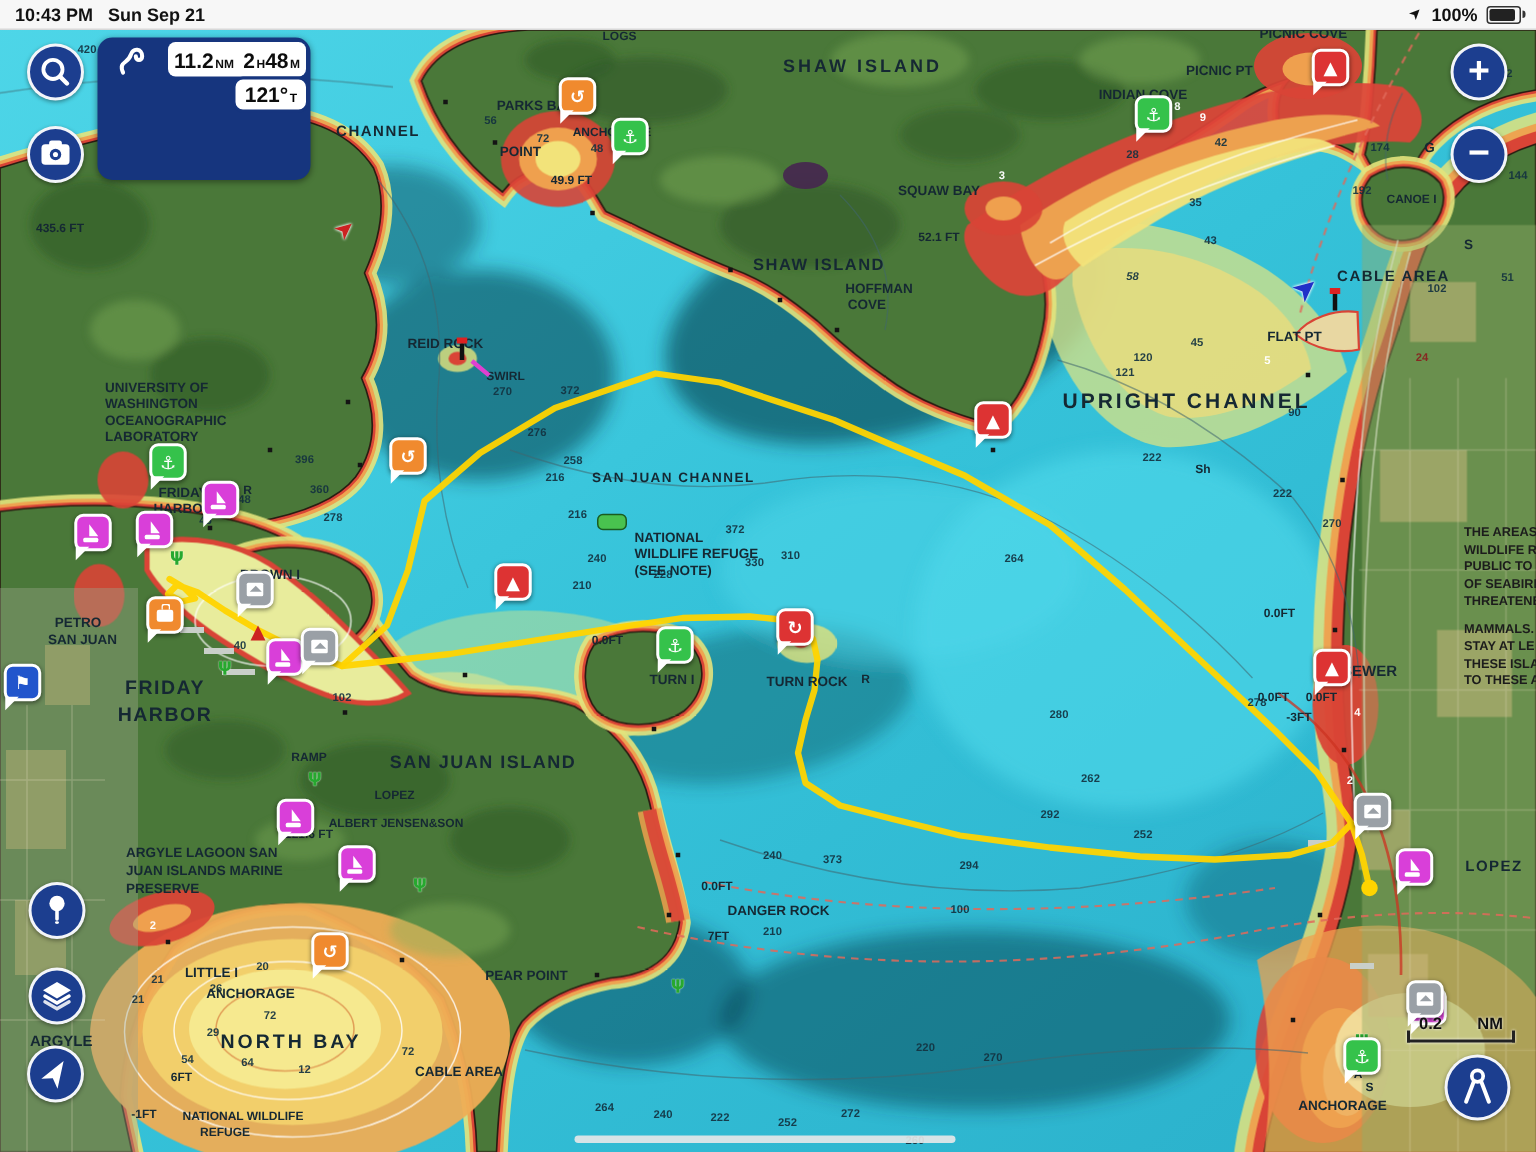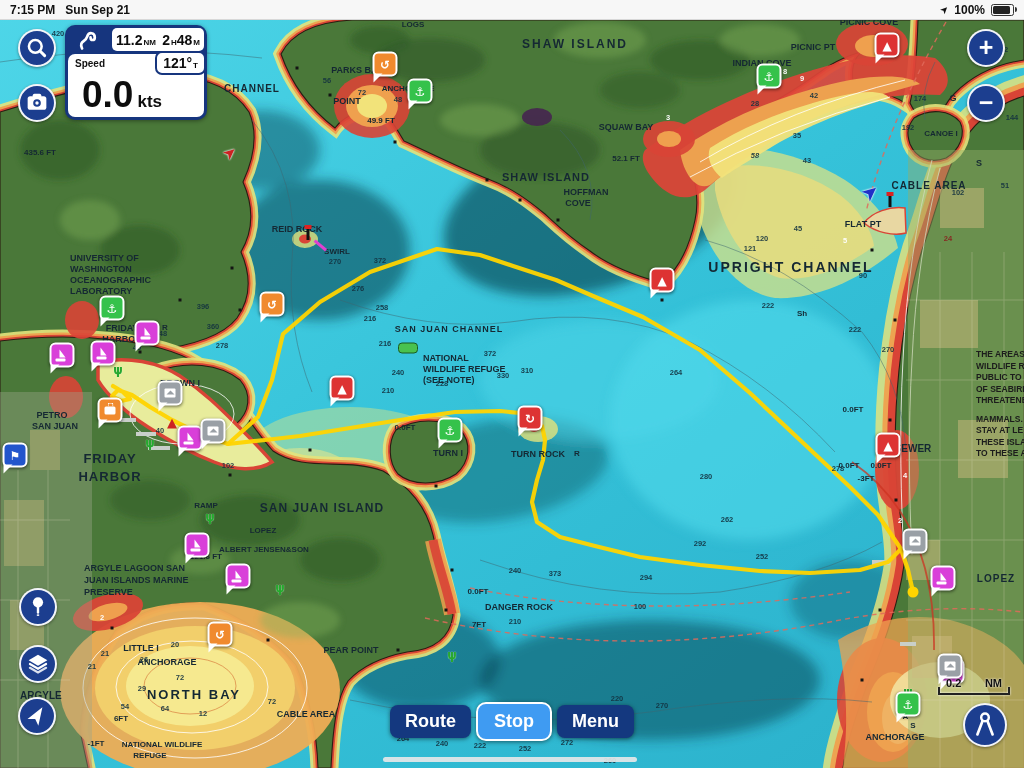--- a/index.html
+++ b/index.html
@@ -338,21 +338,21 @@
         <div class="mlab" style="left: 122px; top: 328px; font-size: 9px;">FRIDAY</div>
         <div class="mlab" style="left: 122px; top: 339px; font-size: 9px;">HARBOR</div>
         <div class="mlab" style="left: 165px; top: 327px; font-size: 8px;">R</div>
         <div class="mlab" style="left: 180px; top: 383px; font-size: 9px;">BROWN I</div>
         <div class="mlab" style="left: 52px; top: 415px; font-size: 9px;">PETRO</div>
         <div class="mlab" style="left: 55px; top: 426px; font-size: 9px;">SAN JUAN</div>
         <div class="mlab" style="left: 110px; top: 458px; font-size: 13px; letter-spacing: 1px;">FRIDAY</div>
         <div class="mlab" style="left: 110px; top: 476px; font-size: 13px; letter-spacing: 1px;">HARBOR</div>
         <div class="mlab" style="left: 297px; top: 229px; font-size: 9px;">REID ROCK</div>
         <div class="mlab" style="left: 337px; top: 251px; font-size: 8px;">SWIRL</div>
-        <div class="mlab" style="left: 449px; top: 329px; font-size: 9px; letter-spacing: 1px;">SAN JUAN CHANNEL</div>
+        <div class="mlab" style="left: 449px; top: 318px; font-size: 9px; letter-spacing: 1px;">SAN JUAN CHANNEL</div>
         <div class="mlab la" style="left: 423px; top: 358px; font-size: 9px;">NATIONAL</div>
         <div class="mlab la" style="left: 423px; top: 369px; font-size: 9px;">WILDLIFE REFUGE</div>
         <div class="mlab la" style="left: 423px; top: 380px; font-size: 9px;">(SEE NOTE)</div>
         <div class="mlab" style="left: 448px; top: 453px; font-size: 9px;">TURN I</div>
         <div class="mlab" style="left: 538px; top: 454px; font-size: 9px;">TURN ROCK</div>
         <div class="mlab" style="left: 577px; top: 453px; font-size: 8px;">R</div>
         <div class="mlab" style="left: 405px; top: 427px; font-size: 8px;">0.0FT</div>
         <div class="mlab" style="left: 791px; top: 267px; font-size: 14px; letter-spacing: 2px;">UPRIGHT CHANNEL</div>
         <div class="mlab" style="left: 929px; top: 185px; font-size: 10px; letter-spacing: 1px;">CABLE AREA</div>
         <div class="mlab" style="left: 863px; top: 224px; font-size: 9px;">FLAT PT</div>
@@ -392,21 +392,21 @@
         <div class="dep" style="left: 58px; top: 33px;">420</div>
         <div class="dep" style="left: 150px; top: 35px;">438</div>
         <div class="dep" style="left: 985px; top: 33px;">121</div>
         <div class="dep" style="left: 1002px; top: 49px;">162</div>
         <div class="dep" style="left: 920px; top: 98px;">174</div>
         <div class="dep" style="left: 908px; top: 127px;">192</div>
         <div class="dep" style="left: 1012px; top: 117px;">144</div>
         <div class="dep" style="left: 958px; top: 192px;">102</div>
         <div class="dep" style="left: 1005px; top: 185px; text-align: right;">51</div>
         <div class="dep dep-r" style="left: 948px; top: 238px;">24</div>
-        <div class="dep" style="left: 755px; top: 155px; font-style: italic;">58</div>
+        <div class="dep" style="left: 755px; top: 184px; font-style: italic;">58</div>
         <div class="dep" style="left: 807px; top: 160px;">43</div>
         <div class="dep" style="left: 798px; top: 228px;">45</div>
         <div class="dep" style="left: 762px; top: 238px;">120</div>
         <div class="dep" style="left: 750px; top: 248px;">121</div>
         <div class="dep" style="left: 768px; top: 305px;">222</div>
         <div class="dep" style="left: 863px; top: 275px;">90</div>
         <div class="dep" style="left: 888px; top: 349px;">270</div>
         <div class="dep" style="left: 855px; top: 329px;">222</div>
         <div class="dep" style="left: 203px; top: 306px;">396</div>
         <div class="dep" style="left: 213px; top: 326px;">360</div>
@@ -602,21 +602,21 @@
           <div class="noteline">MAMMALS.</div>
           <div class="noteline">STAY AT LE</div>
           <div class="noteline">THESE ISLA</div>
           <div class="noteline">TO THESE A</div>
         </div>
       </div>
   </div>
 
   <div id="statusbar">
     <div class="sb-left">
-      <span class="sb-time">7:15 PM</span>
+      <span class="sb-time">10:43 PM</span>
       <span class="sb-date">Sun Sep 21</span>
     </div>
     <div class="sb-right">
       <span class="sb-loc">➤</span>
       <span class="sb-batt-pct">100%</span>
       <span class="batt">
           <span class="batt-fill"></span>
         </span>
     </div>
   </div>
@@ -630,27 +630,20 @@
         <span>11.2</span>
           <span class="tw-unit">NM</span>
       </span>
       <span class="tw-val">
         <span>2</span>
           <span class="tw-unit">H</span>
           <span>48</span>
           <span class="tw-unit">M</span>
       </span>
     </div>
-    <div class="tw-speedpanel">
-      <span class="tw-speedlabel">Speed</span>
-      <span class="tw-speedval">
-        <span>0.0</span>
-          <span class="tw-speedunit">kts</span>
-      </span>
-    </div>
     <div class="tw-heading">
       <span class="tw-headval">121°</span>
         <span class="tw-headunit">T</span>
     </div>
   </div>
 
   <div class="rbtn" style="left:18px;top:29px;">
     <svg width="36" height="36" viewBox="0 0 40 40">
       <circle cx="18" cy="18" r="7.5" fill="none" stroke="#fff" stroke-width="3"></circle>
       <line x1="23.5" y1="23.5" x2="29" y2="29" stroke="#fff" stroke-width="3.5" stroke-linecap="round"></line>
@@ -697,19 +690,14 @@
   </div>
 
   <div id="scale">
     <div class="scale-text">
       <span>0.2</span>
       <span>NM</span>
     </div>
     <div class="scale-bracket"></div>
   </div>
 
-  <div id="bottombar">
-    <button class="bbtn">Route</button>
-    <button class="bbtn bbtn-active">Stop</button>
-    <button class="bbtn">Menu</button>
-  </div>
   <div id="homebar"></div>
 </div>
 
 </body></html>

